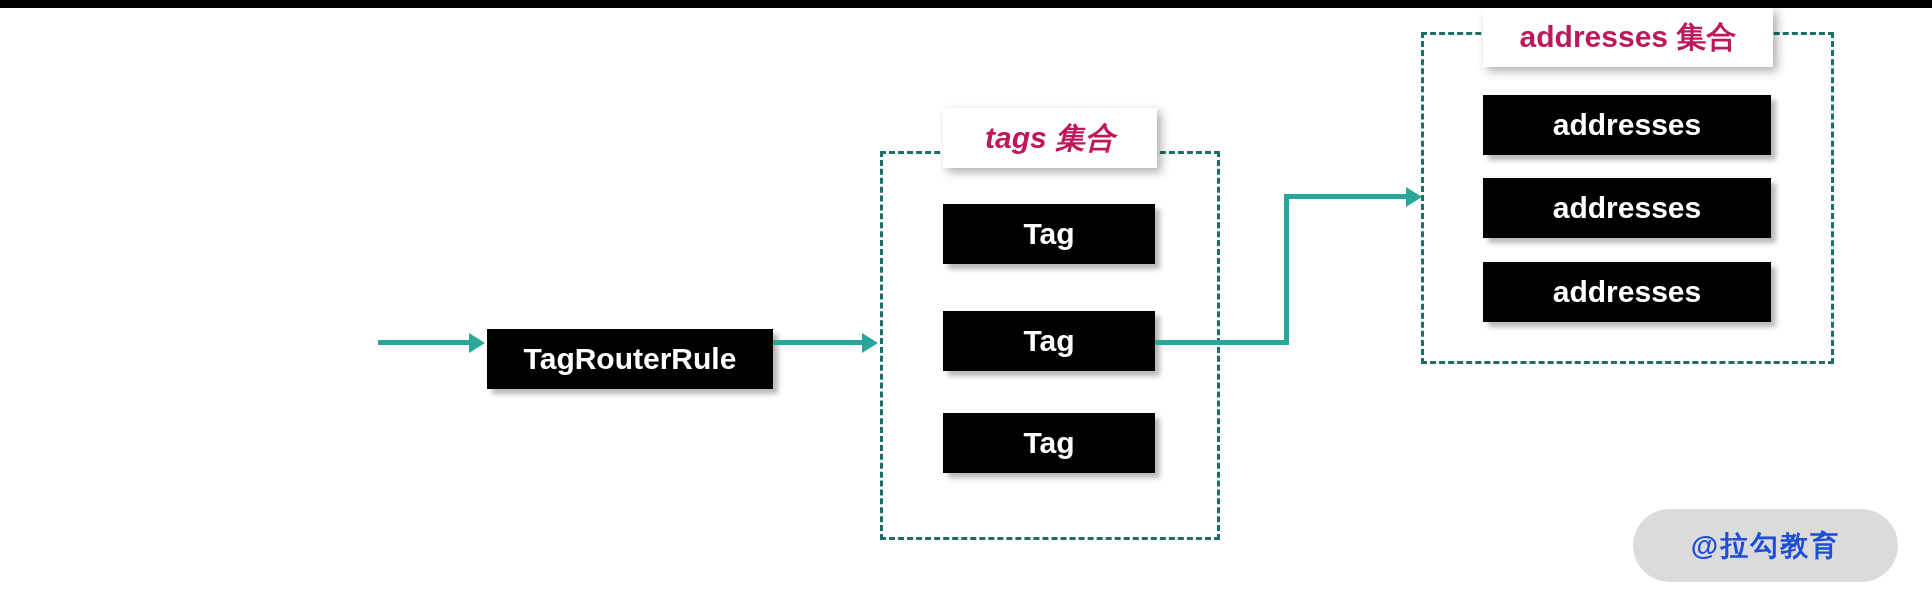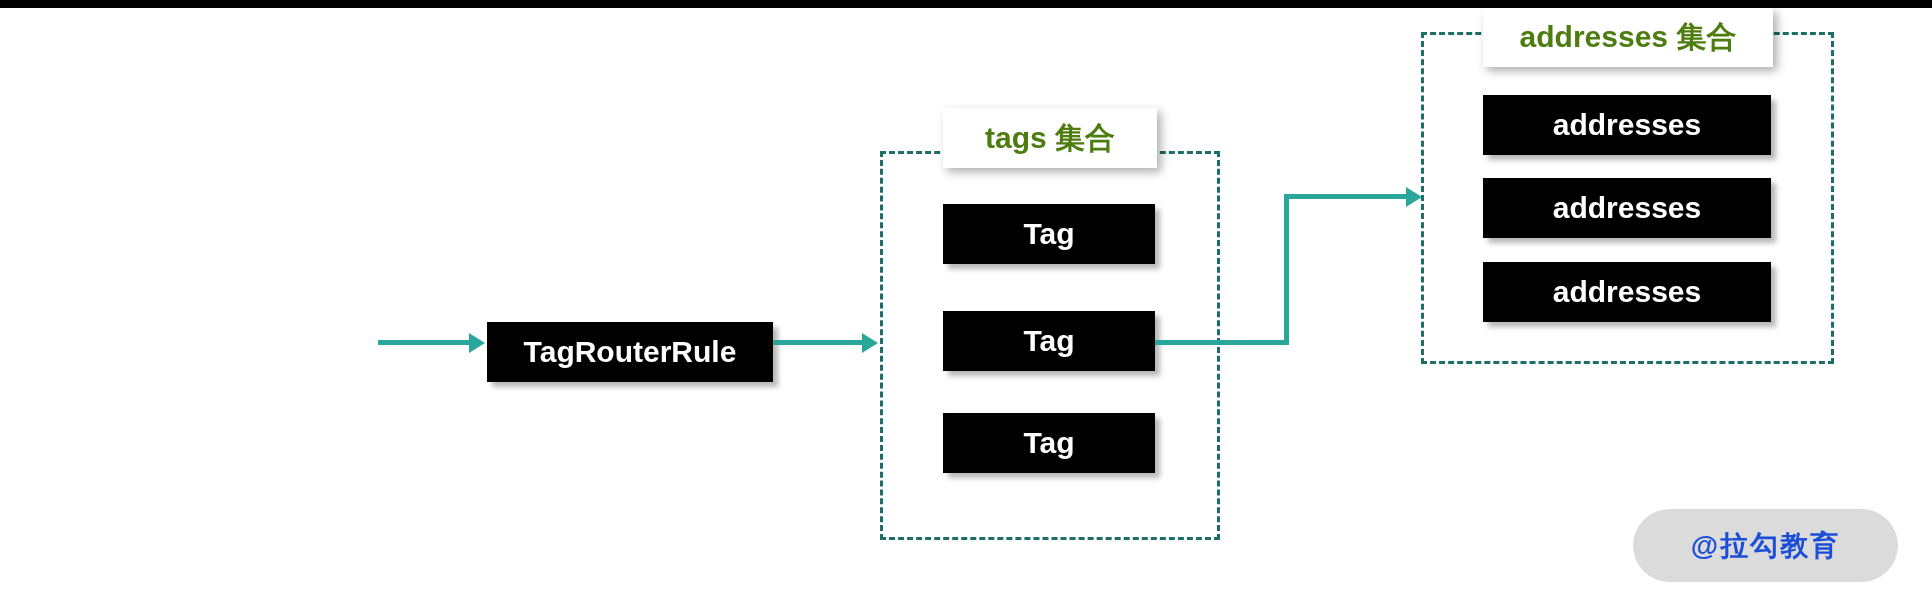--- a/index.html
+++ b/index.html
@@ -33,21 +33,21 @@
   
   .group-border {
     position: absolute;
     border: 3px dashed #1d6e68;
     background: transparent;
   }
   
   .group-label {
     position: absolute;
     background: #ffffff;
-    color: #4d7c0f;
+    color: #be185d;
     font-size: 30px;
     font-weight: bold;
     display: flex;
     align-items: center;
     justify-content: center;
     box-shadow: 4px 4px 9px rgba(0,0,0,0.32);
     white-space: nowrap;
     z-index: 3;
   }
   
@@ -81,27 +81,27 @@
 <body>
 
 <div class="stage">
 
   <div class="topbar"></div>
 
 
   <div class="conn" style="left:378px; top:340px; width:92px; height:5px;"></div>
   <div class="arrowhead-right" style="left:469px; top:333px;"></div>
 
-  <div class="node" style="left:487px; top:322px; width:286px; height:60px;">TagRouterRule</div>
+  <div class="node" style="left:487px; top:329px; width:286px; height:60px;">TagRouterRule</div>
 
   <div class="conn" style="left:773px; top:340px; width:89px; height:5px;"></div>
   <div class="arrowhead-right" style="left:862px; top:333px;"></div>
 
   <div class="group-border" style="left:880px; top:151px; width:334px; height:383px;"></div>
-  <div class="group-label" style="left:943px; top:108px; width:214px; height:60px;">tags 集合</div>
+  <div class="group-label" style="left:943px; top:108px; width:214px; height:60px;font-style:italic;">tags 集合</div>
 
   <div class="node" style="left:943px; top:204px; width:212px; height:60px;">Tag</div>
   <div class="node" style="left:943px; top:311px; width:212px; height:60px;">Tag</div>
   <div class="node" style="left:943px; top:413px; width:212px; height:60px;">Tag</div>
 
   <div class="conn" style="left:1155px; top:340px; width:132px; height:5px;"></div>
   <div class="conn" style="left:1284px; top:194px; width:5px; height:151px;"></div>
   <div class="conn" style="left:1284px; top:194px; width:122px; height:5px;"></div>
   <div class="arrowhead-right" style="left:1406px; top:187px;"></div>
 

